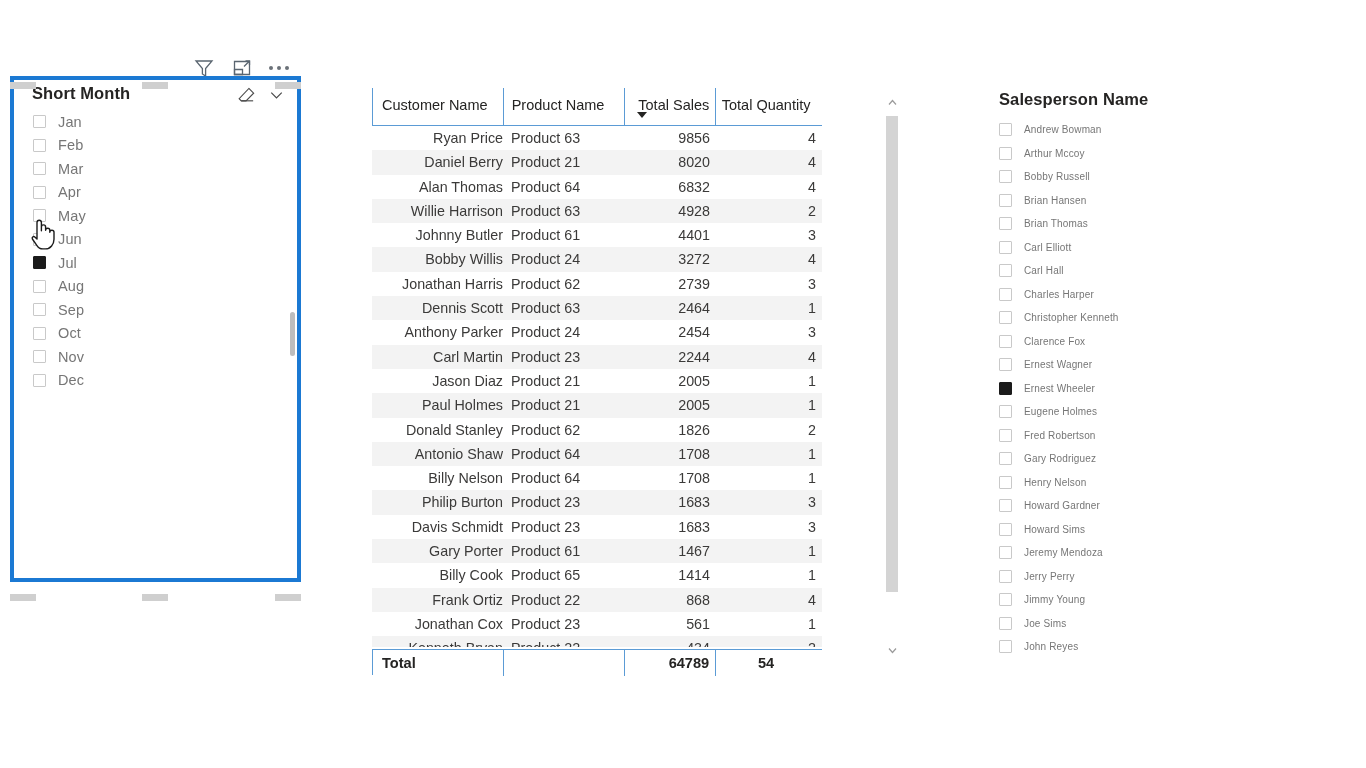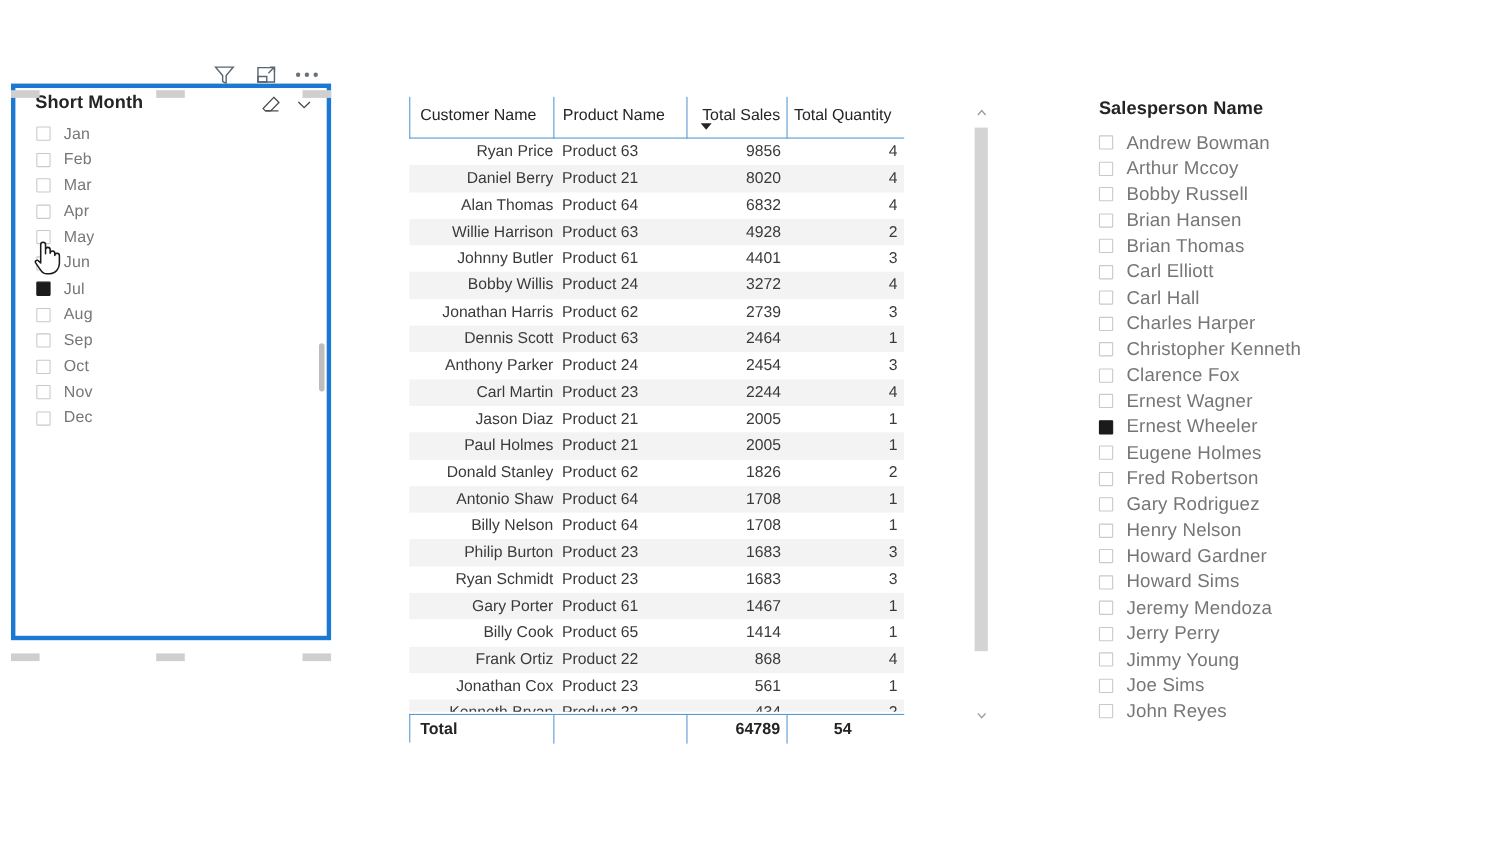--- a/index.html
+++ b/index.html
@@ -105,21 +105,21 @@
   .tscroll { position:absolute; left:513px; top:6px; width:14px; height:564px; background:#fff; }
   .tscroll .arr { position:absolute; left:0; width:14px; height:16px; color:#9b9b9b; display:flex; align-items:center; justify-content:center; cursor:pointer; }
   .tscroll .arr.up { top:0; }
   .tscroll .arr.dn { bottom:0; }
   .tscroll .thumb { position:absolute; left:1px; top:22px; width:12px; height:476px; background:#d4d4d4; cursor:pointer; }
 
   
   .sp { position:absolute; left:999px; top:90px; width:260px; }
   .sp-title { font-size:16.5px; font-weight:700; color:#252423; margin-bottom:9px; letter-spacing:.1px; }
   .sp-item { display:flex; align-items:center; height:23.5px; cursor:pointer; }
-  .sp-item .lbl { font-size:17px; color:#767676; letter-spacing:.15px;text-align:right; }
+  .sp-item .lbl { font-size:10px; color:#767676; letter-spacing:.15px;text-align:right; }
 
   
   .cursor { position:absolute; left:28px; top:216px; width:30px; height:34px; pointer-events:none; }
 </style>
 </head>
 <body>
 
 <div id="canvas">
 
   <div class="vis-header">
@@ -322,21 +322,21 @@
               <div class="td c2">1708</div>
               <div class="td c3">1</div>
             </div>
             <div class="trow alt">
               <div class="td c0">Philip Burton</div>
               <div class="td c1">Product 23</div>
               <div class="td c2">1683</div>
               <div class="td c3">3</div>
             </div>
             <div class="trow">
-              <div class="td c0">Ryan Schmidt</div>
+              <div class="td c0">Davis Schmidt</div>
               <div class="td c1">Product 23</div>
               <div class="td c2">1683</div>
               <div class="td c3">3</div>
             </div>
             <div class="trow alt">
               <div class="td c0">Gary Porter</div>
               <div class="td c1">Product 61</div>
               <div class="td c2">1467</div>
               <div class="td c3">1</div>
             </div>

